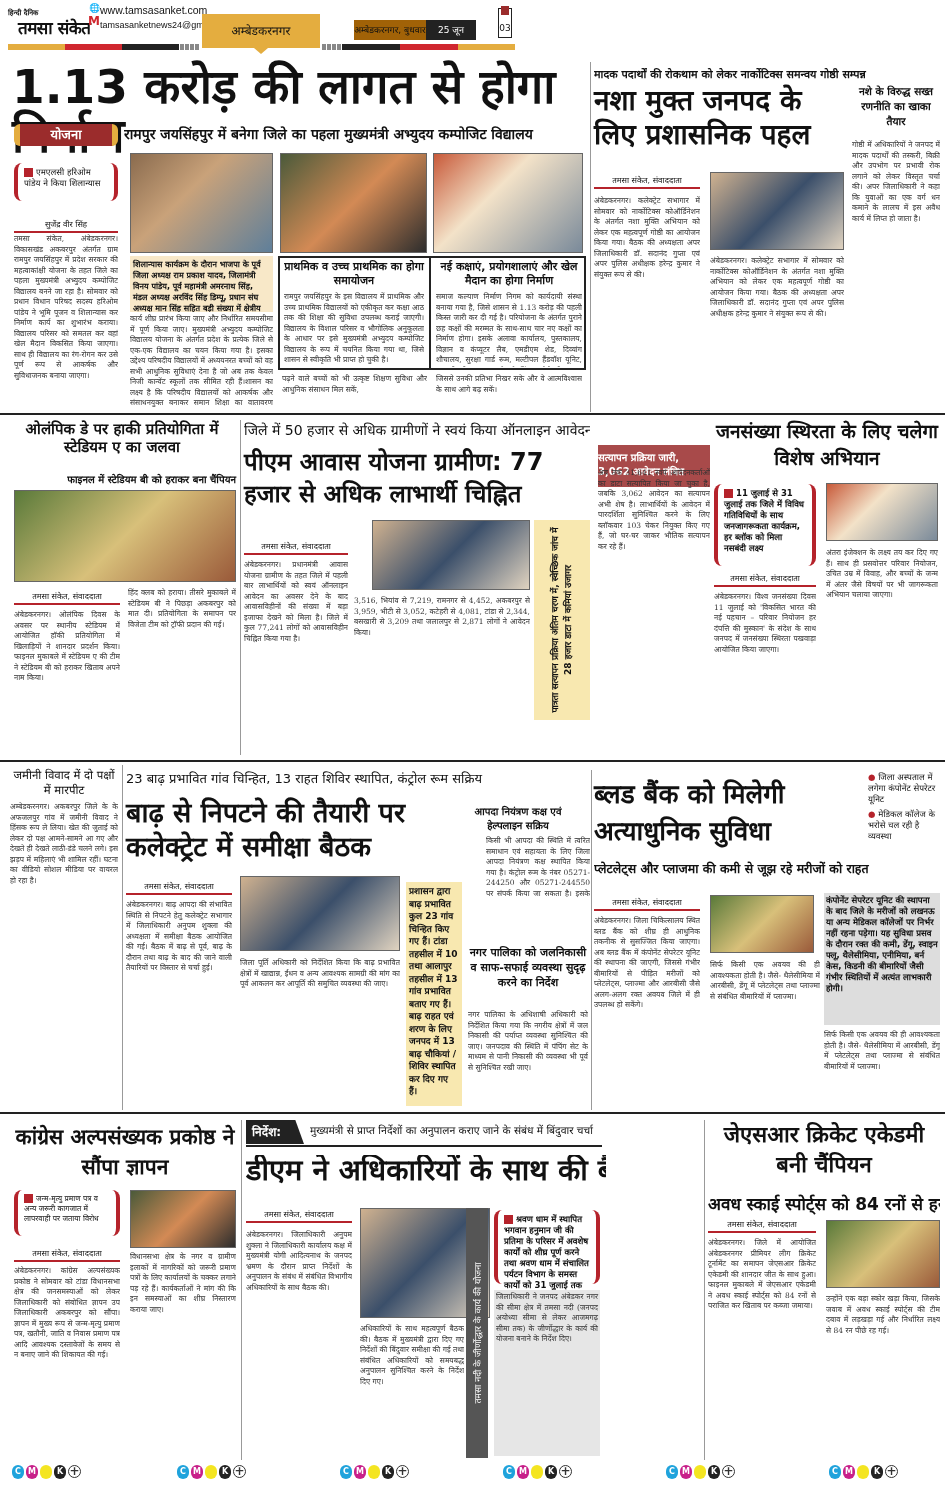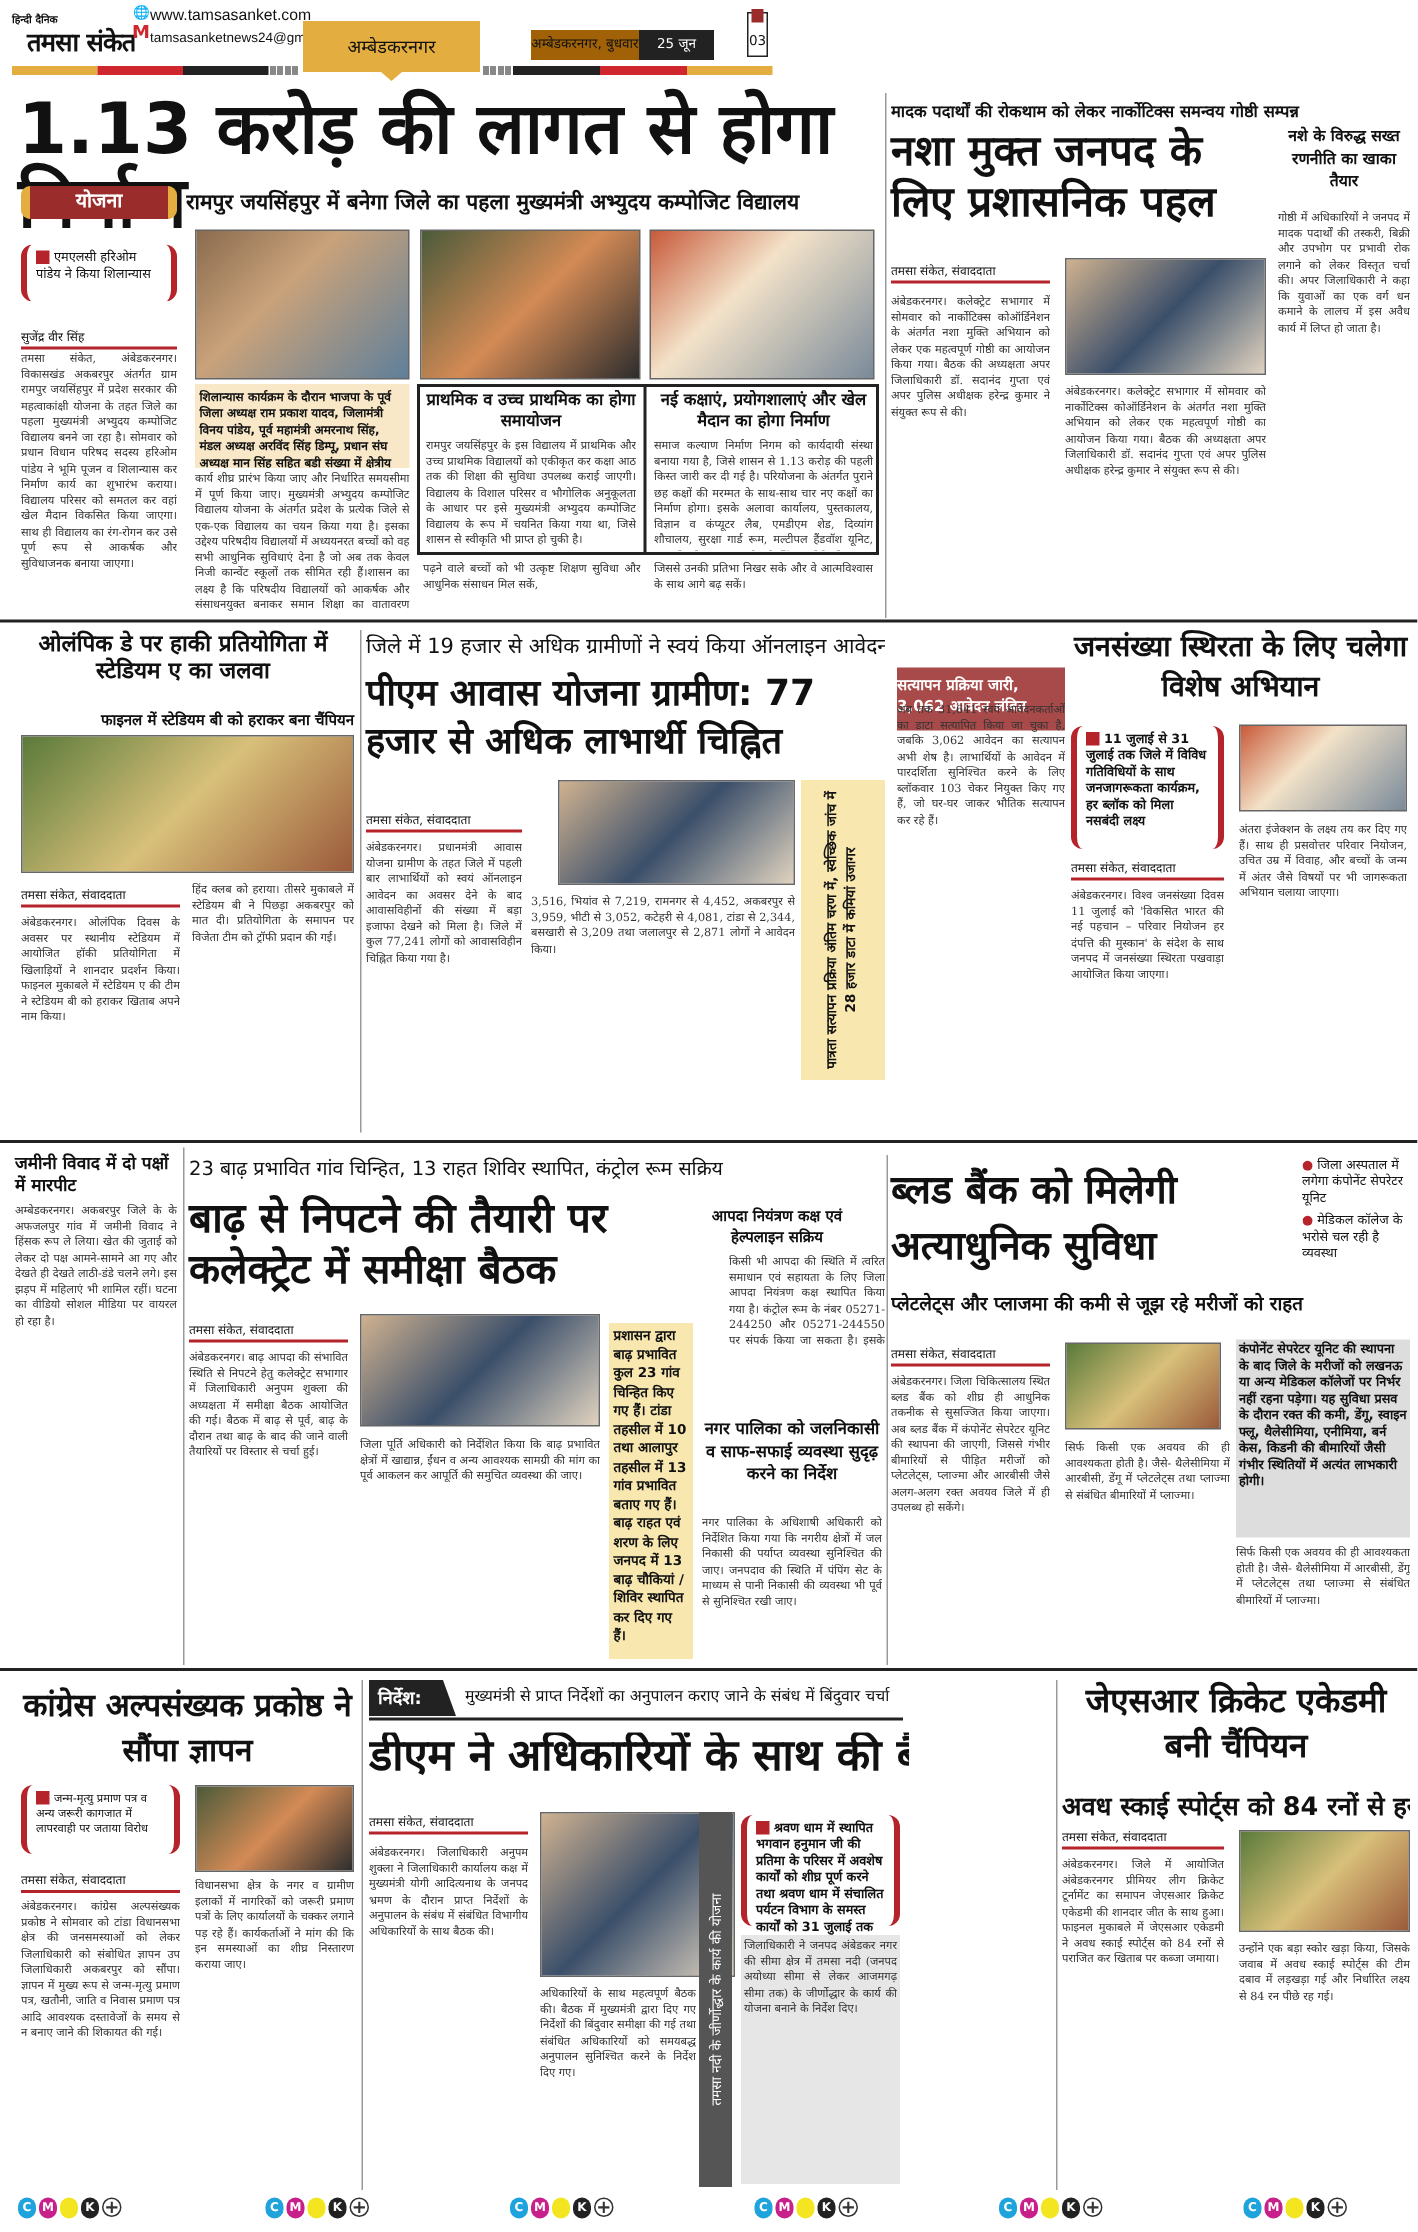--- a/index.html
+++ b/index.html
@@ -6,21 +6,21 @@
 body{width:945px;height:1488px;background:#fff;font-family:"DejaVu Sans",sans-serif;color:#111;position:relative;overflow:hidden}
 .abs{position:absolute}
 .hdr-bar{position:absolute;top:44px;height:6px}
 .body-txt{font-family:"DejaVu Serif",serif;font-size:7.5px;line-height:10.5px;color:#333;text-align:justify;overflow:hidden}
 .photo{position:absolute;background:linear-gradient(135deg,#8a6b4e,#c9a27a 40%,#5f7f9a);border:1px solid #666}
 .photo.p2{background:linear-gradient(135deg,#4b5a3a,#d38a55 50%,#2d2d2d)}
 .photo.p3{background:linear-gradient(135deg,#c85a3a,#f3e2c8 40%,#7a8a9a)}
 .photo.p4{background:linear-gradient(135deg,#d0b290,#3b4f6a 50%,#e0d3c0)}
 .photo.p5{background:linear-gradient(135deg,#5a7a3a,#d8c07a 50%,#9a5a3a)}
 .h-big{font-weight:bold;color:#111;line-height:1.05}
-.byline{font-family:"DejaVu Serif",serif;font-size:8px;border-bottom:2px solid #b5232b;padding-bottom:2px}
+.byline{font-family:"DejaVu Serif",serif;font-size:8px;text-align:center;border-bottom:2px solid #b5232b;padding-bottom:2px}
 .pill{position:absolute;border-left:4px solid #b5232b;border-right:4px solid #b5232b;border-radius:8px;padding:4px 6px;font-size:9.5px;line-height:12px}
 .sq{display:inline-block;width:9px;height:9px;background:#b5232b;margin-right:3px;vertical-align:middle}
 .rule{position:absolute;background:#555}
 .cmyk{position:absolute;top:1465px;display:flex;gap:2px}
 .cmyk span{width:12px;height:14px;border-radius:6px;font-size:8px;color:#fff;text-align:center;line-height:14px;font-weight:bold}
 .cmyk .plus{background:#fff;border:1px solid #333;color:#333;border-radius:50%;width:13px;height:13px;line-height:11px;font-size:12px}
 </style>
 </head>
 <body>
 
@@ -90,21 +90,21 @@
 <div>
   <div class="abs" style="left:8px;top:420px;width:228px;font-size:15px;font-weight:bold;text-align:center;line-height:18px">ओलंपिक डे पर हाकी प्रतियोगिता में स्टेडियम ए का जलवा</div>
   <div class="abs" style="left:8px;top:472px;width:228px;font-size:10px;font-weight:bold;text-align:right">फाइनल में स्टेडियम बी को हराकर बना चैंपियन</div>
   <div class="photo p5" style="left:14px;top:490px;width:222px;height:92px"></div>
   <div class="abs byline" style="left:14px;top:590px;width:106px">तमसा संकेत, संवाददाता</div>
   <div class="abs body-txt" style="left:14px;top:610px;width:106px;height:140px">अंबेडकरनगर। ओलंपिक दिवस के अवसर पर स्थानीय स्टेडियम में आयोजित हॉकी प्रतियोगिता में खिलाड़ियों ने शानदार प्रदर्शन किया। फाइनल मुकाबले में स्टेडियम ए की टीम ने स्टेडियम बी को हराकर खिताब अपने नाम किया।</div>
   <div class="abs body-txt" style="left:128px;top:588px;width:108px;height:162px">हिंद क्लब को हराया। तीसरे मुकाबले में स्टेडियम बी ने पिछड़ा अकबरपुर को मात दी। प्रतियोगिता के समापन पर विजेता टीम को ट्रॉफी प्रदान की गई।</div>
 </div>
 
 <div>
-  <div class="abs" style="left:244px;top:420px;width:346px;font-size:14px;white-space:nowrap;overflow:hidden">जिले में 19 हजार से अधिक ग्रामीणों ने स्वयं किया ऑनलाइन आवेदन</div>
+  <div class="abs" style="left:244px;top:420px;width:346px;font-size:14px;white-space:nowrap;overflow:hidden">जिले में 50 हजार से अधिक ग्रामीणों ने स्वयं किया ऑनलाइन आवेदन</div>
   <div class="abs h-big" style="left:244px;top:446px;width:350px;font-size:24px;line-height:32px">पीएम आवास योजना ग्रामीण: 77 हजार से अधिक लाभार्थी चिह्नित</div>
   <div class="abs byline" style="left:244px;top:540px;width:104px">तमसा संकेत, संवाददाता</div>
   <div class="photo p4" style="left:372px;top:520px;width:158px;height:70px"></div>
   <div class="abs body-txt" style="left:244px;top:560px;width:104px;height:190px">अंबेडकरनगर। प्रधानमंत्री आवास योजना ग्रामीण के तहत जिले में पहली बार लाभार्थियों को स्वयं ऑनलाइन आवेदन का अवसर देने के बाद आवासविहीनों की संख्या में बड़ा इजाफा देखने को मिला है। जिले में कुल 77,241 लोगों को आवासविहीन चिह्नित किया गया है।</div>
   <div class="abs body-txt" style="left:354px;top:596px;width:176px;height:154px">3,516, भियांव से 7,219, रामनगर से 4,452, अकबरपुर से 3,959, भीटी से 3,052, कटेहरी से 4,081, टांडा से 2,344, बसखारी से 3,209 तथा जलालपुर से 2,871 लोगों ने आवेदन किया।</div>
   <div class="abs" style="left:534px;top:520px;width:56px;height:200px;background:#f8e8b0">
     <div style="position:absolute;left:50%;top:50%;transform:translate(-50%,-50%) rotate(-90deg);width:190px;font-size:9px;font-weight:bold;line-height:13px;text-align:center">पात्रता सत्यापन प्रक्रिया अंतिम चरण में, स्वेच्छिक जांच में 28 हजार डाटा में कमियां उजागर</div>
   </div>
   <div class="abs" style="left:598px;top:445px;width:112px;height:42px;background:#a84a4a;color:#fff;font-size:10px;font-weight:bold;text-align:left;line-height:14px;padding-top:6px">सत्यापन प्रक्रिया जारी, 3,062 आवेदन लंबित</div>
   <div class="abs body-txt" style="left:598px;top:468px;width:112px;height:260px">अब तक 31,641 स्वयं आवेदनकर्ताओं का डाटा सत्यापित किया जा चुका है, जबकि 3,062 आवेदन का सत्यापन अभी शेष है। लाभार्थियों के आवेदन में पारदर्शिता सुनिश्चित करने के लिए ब्लॉकवार 103 चेकर नियुक्त किए गए हैं, जो घर-घर जाकर भौतिक सत्यापन कर रहे हैं।</div>
@@ -113,21 +113,21 @@
 <div>
   <div class="abs h-big" style="left:714px;top:418px;width:226px;font-size:19px;line-height:27px;text-align:center">जनसंख्या स्थिरता के लिए चलेगा विशेष अभियान</div>
   <div class="pill" style="left:714px;top:484px;width:102px;height:82px;font-size:8.5px;line-height:11px;font-weight:bold"><span class="sq"></span><span>11 जुलाई से 31 जुलाई तक जिले में विविध गतिविधियों के साथ जनजागरूकता कार्यक्रम, हर ब्लॉक को मिला नसबंदी लक्ष्य</span></div>
   <div class="photo p3" style="left:826px;top:483px;width:112px;height:58px"></div>
   <div class="abs byline" style="left:714px;top:572px;width:102px">तमसा संकेत, संवाददाता</div>
   <div class="abs body-txt" style="left:714px;top:592px;width:102px;height:160px">अंबेडकरनगर। विश्व जनसंख्या दिवस 11 जुलाई को 'विकसित भारत की नई पहचान – परिवार नियोजन हर दंपत्ति की मुस्कान' के संदेश के साथ जनपद में जनसंख्या स्थिरता पखवाड़ा आयोजित किया जाएगा।</div>
   <div class="abs body-txt" style="left:826px;top:548px;width:112px;height:204px">अंतरा इंजेक्शन के लक्ष्य तय कर दिए गए हैं। साथ ही प्रसवोत्तर परिवार नियोजन, उचित उम्र में विवाह, और बच्चों के जन्म में अंतर जैसे विषयों पर भी जागरूकता अभियान चलाया जाएगा।</div>
 </div>
 
 <div>
-  <div class="abs" style="left:10px;top:768px;width:108px;font-size:11.5px;font-weight:bold;text-align:left;line-height:15px">जमीनी विवाद में दो पक्षों में मारपीट</div>
+  <div class="abs" style="left:10px;top:768px;width:108px;font-size:11.5px;font-weight:normal;text-align:center;line-height:15px">जमीनी विवाद में दो पक्षों में मारपीट</div>
   <div class="abs body-txt" style="left:10px;top:802px;width:108px;height:305px">अम्बेडकरनगर। अकबरपुर जिले के के अफजलपुर गांव में जमीनी विवाद ने हिंसक रूप ले लिया। खेत की जुताई को लेकर दो पक्ष आमने-सामने आ गए और देखते ही देखते लाठी-डंडे चलने लगे। इस झड़प में महिलाएं भी शामिल रहीं। घटना का वीडियो सोशल मीडिया पर वायरल हो रहा है।</div>
 </div>
 
 <div>
   <div class="abs" style="left:126px;top:769px;width:464px;font-size:13px;white-space:nowrap;overflow:hidden">23 बाढ़ प्रभावित गांव चिन्हित, 13 राहत शिविर स्थापित, कंट्रोल रूम सक्रिय</div>
   <div class="abs h-big" style="left:126px;top:796px;width:356px;font-size:27px;line-height:34px">बाढ़ से निपटने की तैयारी पर कलेक्ट्रेट में समीक्षा बैठक</div>
   <div class="abs" style="left:466px;top:805px;width:104px;font-size:10px;font-weight:bold;text-align:center;line-height:14px">आपदा नियंत्रण कक्ष एवं हेल्पलाइन सक्रिय</div>
   <div class="abs body-txt" style="left:486px;top:836px;width:104px;height:62px">किसी भी आपदा की स्थिति में त्वरित समाधान एवं सहायता के लिए जिला आपदा नियंत्रण कक्ष स्थापित किया गया है। कंट्रोल रूम के नंबर 05271-244250 और 05271-244550 पर संपर्क किया जा सकता है। इसके अतिरिक्त आपदा हेल्पलाइन टोल फ्री नंबर 1077 भी क्रियाशील है।</div>
   <div class="abs byline" style="left:126px;top:880px;width:106px">तमसा संकेत, संवाददाता</div>
   <div class="abs body-txt" style="left:126px;top:900px;width:106px;height:208px">अंबेडकरनगर। बाढ़ आपदा की संभावित स्थिति से निपटने हेतु कलेक्ट्रेट सभागार में जिलाधिकारी अनुपम शुक्ला की अध्यक्षता में समीक्षा बैठक आयोजित की गई। बैठक में बाढ़ से पूर्व, बाढ़ के दौरान तथा बाढ़ के बाद की जाने वाली तैयारियों पर विस्तार से चर्चा हुई।</div>

